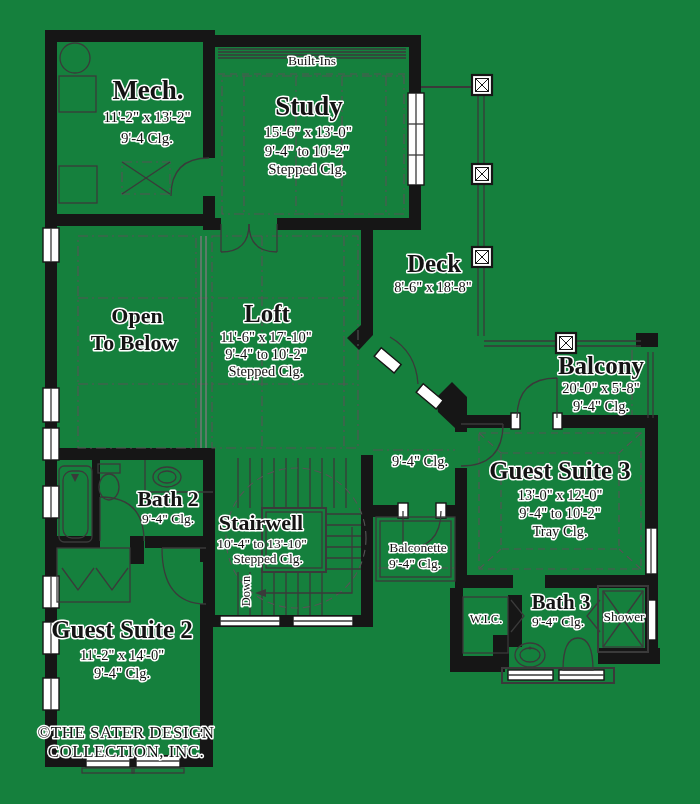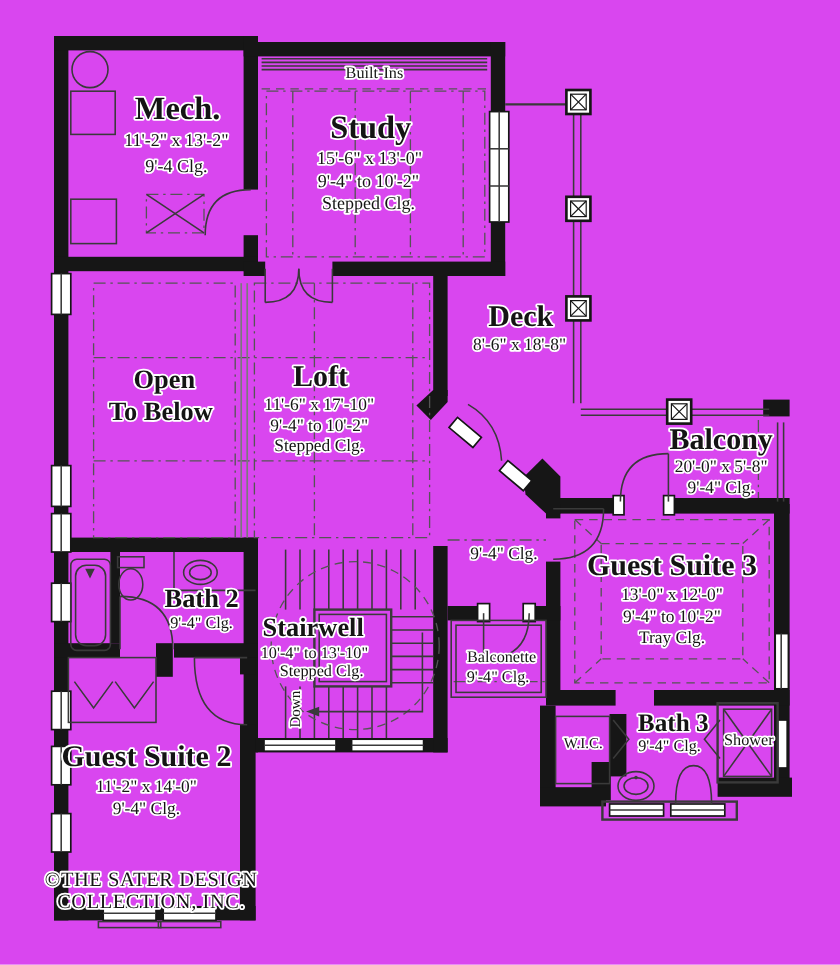--- a/index.html
+++ b/index.html
@@ -1,16 +1,16 @@
 <!DOCTYPE html>
 <html><head>
 <meta charset="utf-8">
 <style>
   html,body{margin:0;padding:0;background:#ffffff;}
-  #stage{position:relative;width:700px;height:804px;background:#d946ef;overflow:hidden;}
+  #stage{position:relative;width:700px;height:804px;background:#15803d;overflow:hidden;}
   svg text{font-family:"Liberation Serif",serif;fill:#141414;paint-order:stroke;stroke:#ffffff;stroke-width:3px;stroke-linejoin:round;}
   .n1{font-size:27px;font-weight:bold;}
   .n2{font-size:25px;font-weight:bold;}
   .n3{font-size:22px;font-weight:bold;}
   .n4{font-size:21px;font-weight:bold;}
   .d15{font-size:15px;}
   .d14{font-size:14.5px;}
   .d13{font-size:13.5px;}
   .d12{font-size:12.5px;}
   .cp{font-size:17px;letter-spacing:.5px;}

